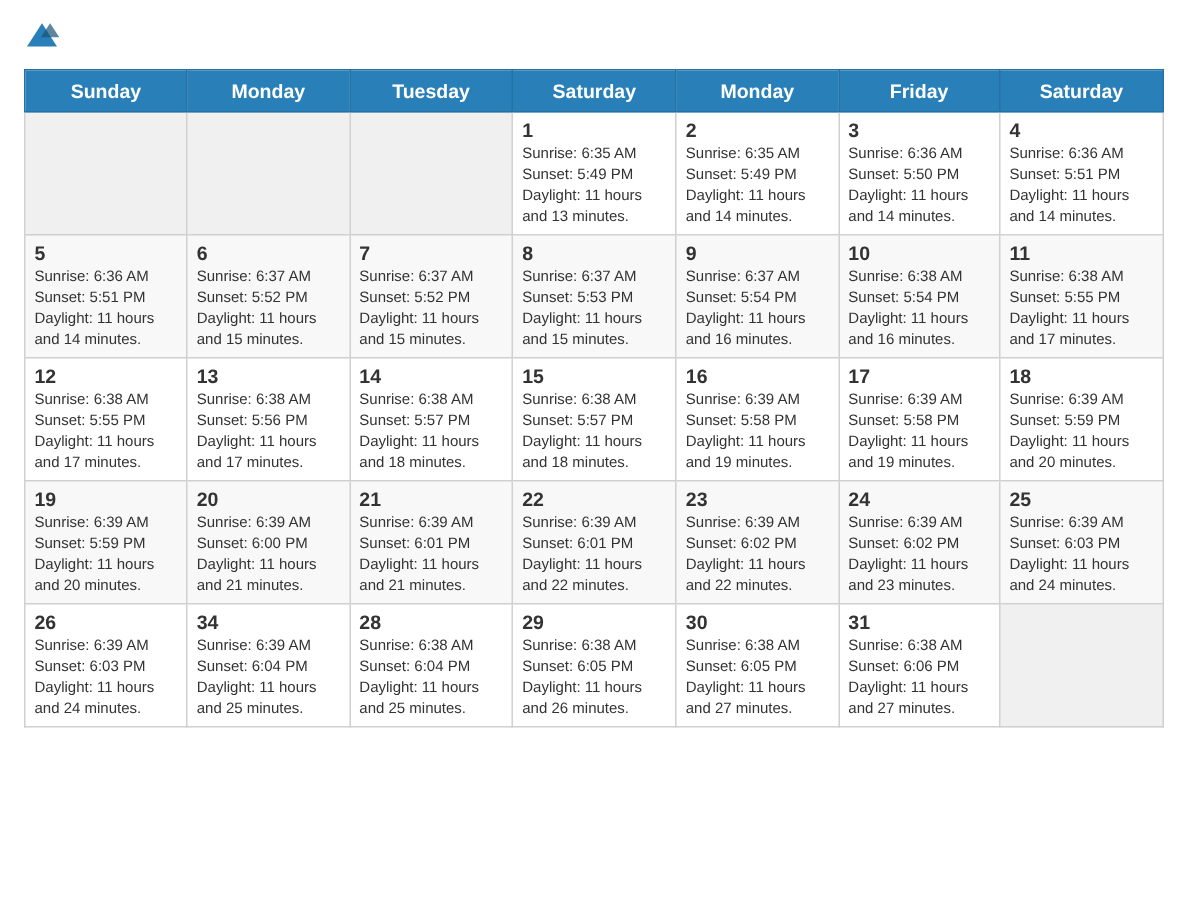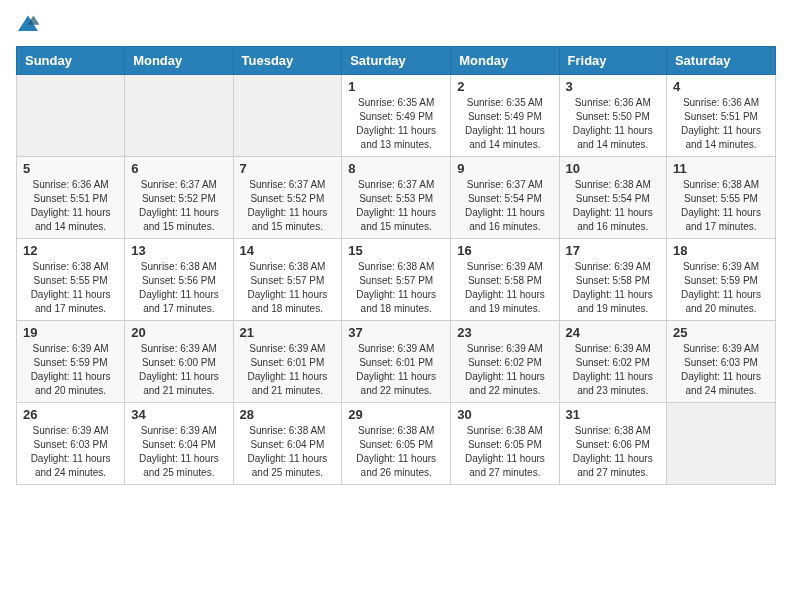--- a/index.html
+++ b/index.html
@@ -50,21 +50,21 @@
       color: #555;
     }
     .calendar {
       width: 100%;
       border-collapse: collapse;
       border: 1px solid #ccc;
     }
     .calendar th {
       background-color: #2980b9;
       color: white;
-      text-align: left;
+      text-align: center;
       padding: 6px 8px;
       font-size: 13px;
       border: 1px solid #2471a3;
     }
     .calendar td {
       vertical-align: top;
       border: 1px solid #d0d0d0;
       padding: 4px 6px;
       width: 113px;
       min-height: 80px;
@@ -81,21 +81,20 @@
     .day-number {
       font-size: 13px;
       font-weight: bold;
       margin-bottom: 2px;
       display: block;
     }
     .day-info {
       font-size: 10px;
       line-height: 1.4;
       color: #333;
-      text-align: center;
     }
     .empty-cell {
       background: #f0f0f0 !important;
     }
   </style>
 </head>
 <body>
 
 <div class="header-area">
   <div class="logo">
@@ -277,21 +276,21 @@
 and 21 minutes.</div>
         </td>
         <td>
           <span class="day-number">21</span>
           <div class="day-info" style="white-space: pre-line;">Sunrise: 6:39 AM
 Sunset: 6:01 PM
 Daylight: 11 hours
 and 21 minutes.</div>
         </td>
         <td>
-          <span class="day-number">37</span>
+          <span class="day-number">22</span>
           <div class="day-info" style="white-space: pre-line;">Sunrise: 6:39 AM
 Sunset: 6:01 PM
 Daylight: 11 hours
 and 22 minutes.</div>
         </td>
         <td>
           <span class="day-number">23</span>
           <div class="day-info" style="white-space: pre-line;">Sunrise: 6:39 AM
 Sunset: 6:02 PM
 Daylight: 11 hours

